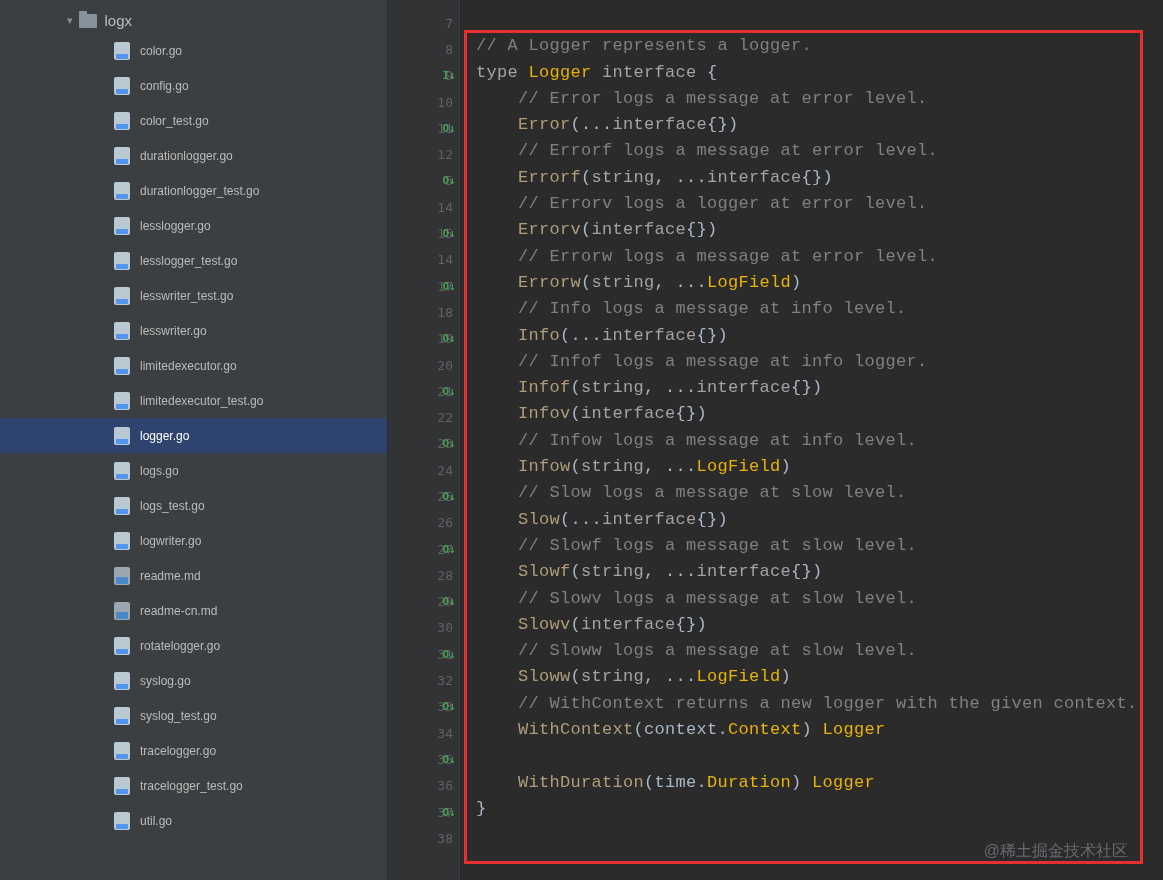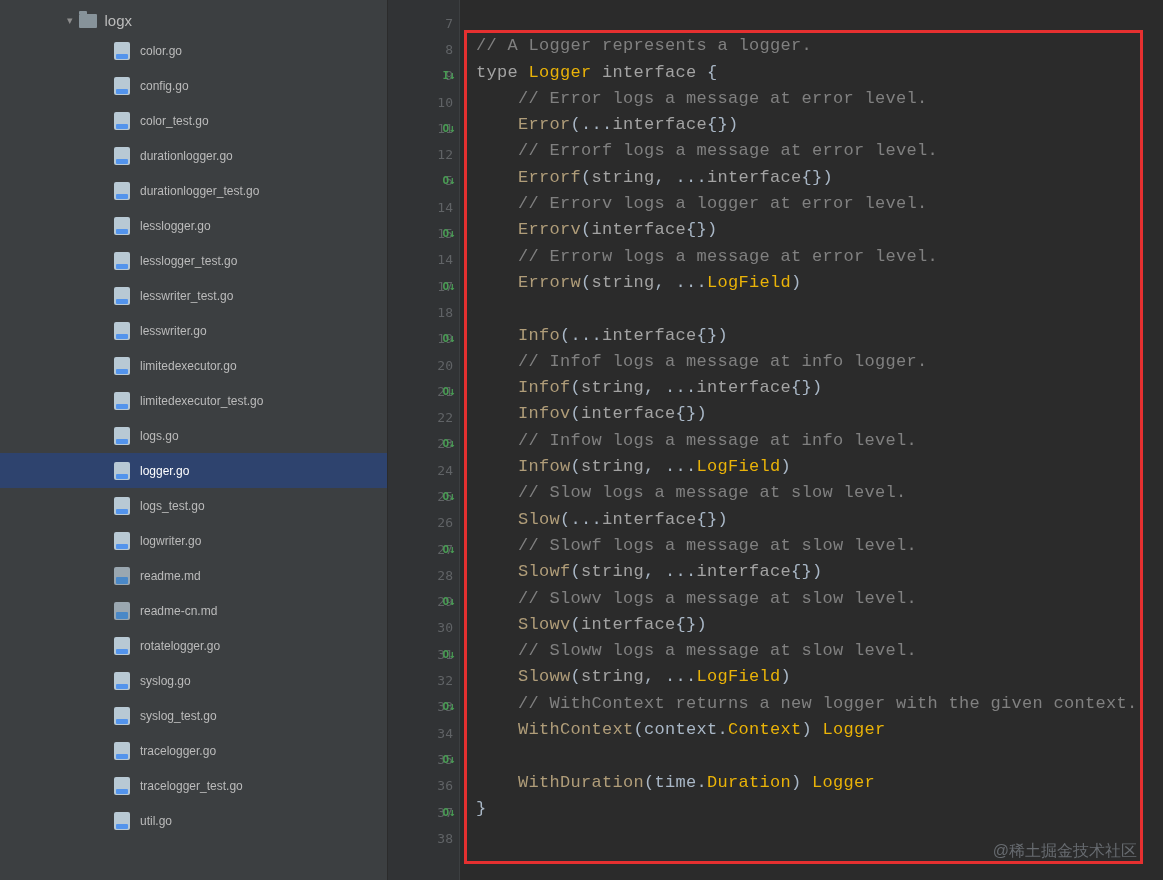--- a/index.html
+++ b/index.html
@@ -121,21 +121,21 @@
     white-space: pre;
     letter-spacing: 0.3px;
     padding-left: 16px;
   }
   .c-comment { color:#808080; }
   .c-kw { color:#a3a3a3; }
   .c-type { color:#eab308; }
   .c-func { color:#b09d79; }
   .c-plain { color:#a9b7c6; }
   .watermark{
-    position:absolute; bottom:18px; right:26px;
+    position:absolute; bottom:18px; right:35px;
     color:#676b70; font-size:16px;
   }
 </style>
 </head>
 <body>
 
 <div class="sidebar">
   <div class="tree-folder">
     <span class="chev">▾</span>
     <span class="folder-ic"></span>
@@ -179,27 +179,27 @@
         <span>lesswriter.go</span>
       </div>
       <div class="tree-item">
         <span class="file-ic "></span>
         <span>limitedexecutor.go</span>
       </div>
       <div class="tree-item">
         <span class="file-ic "></span>
         <span>limitedexecutor_test.go</span>
       </div>
+      <div class="tree-item selected">
+        <span class="file-ic "></span>
+        <span>logger.go</span>
+      </div>
       <div class="tree-item">
         <span class="file-ic "></span>
         <span>logs.go</span>
-      </div>
-      <div class="tree-item selected">
-        <span class="file-ic "></span>
-        <span>logger.go</span>
       </div>
       <div class="tree-item">
         <span class="file-ic "></span>
         <span>logs_test.go</span>
       </div>
       <div class="tree-item">
         <span class="file-ic "></span>
         <span>logwriter.go</span>
       </div>
       <div class="tree-item">
@@ -358,21 +358,21 @@
       <div class="cline"><span class="c-comment">// A Logger represents a logger.</span></div>
       <div class="cline"><span class="c-kw">type </span><span class="c-type">Logger </span><span class="c-kw">interface </span><span class="c-plain">{</span></div>
       <div class="cline"><span class="c-plain">    </span><span class="c-comment">// Error logs a message at error level.</span></div>
       <div class="cline"><span class="c-plain">    </span><span class="c-func">Error</span><span class="c-plain">(...</span><span class="c-kw">interface</span><span class="c-plain">{})</span></div>
       <div class="cline"><span class="c-plain">    </span><span class="c-comment">// Errorf logs a message at error level.</span></div>
       <div class="cline"><span class="c-plain">    </span><span class="c-func">Errorf</span><span class="c-plain">(</span><span class="c-kw">string</span><span class="c-plain">, ...</span><span class="c-kw">interface</span><span class="c-plain">{})</span></div>
       <div class="cline"><span class="c-plain">    </span><span class="c-comment">// Errorv logs a logger at error level.</span></div>
       <div class="cline"><span class="c-plain">    </span><span class="c-func">Errorv</span><span class="c-plain">(</span><span class="c-kw">interface</span><span class="c-plain">{})</span></div>
       <div class="cline"><span class="c-plain">    </span><span class="c-comment">// Errorw logs a message at error level.</span></div>
       <div class="cline"><span class="c-plain">    </span><span class="c-func">Errorw</span><span class="c-plain">(</span><span class="c-kw">string</span><span class="c-plain">, ...</span><span class="c-type">LogField</span><span class="c-plain">)</span></div>
-      <div class="cline"><span class="c-plain">    </span></div>
+      <div class="cline"><span class="c-plain">    </span><span class="c-comment">// Info logs a message at info level.</span></div>
       <div class="cline"><span class="c-plain">    </span><span class="c-func">Info</span><span class="c-plain">(...</span><span class="c-kw">interface</span><span class="c-plain">{})</span></div>
       <div class="cline"><span class="c-plain">    </span><span class="c-comment">// Infof logs a message at info logger.</span></div>
       <div class="cline"><span class="c-plain">    </span><span class="c-func">Infof</span><span class="c-plain">(</span><span class="c-kw">string</span><span class="c-plain">, ...</span><span class="c-kw">interface</span><span class="c-plain">{})</span></div>
       <div class="cline"><span class="c-plain">    </span><span class="c-func">Infov</span><span class="c-plain">(</span><span class="c-kw">interface</span><span class="c-plain">{})</span></div>
       <div class="cline"><span class="c-plain">    </span><span class="c-comment">// Infow logs a message at info level.</span></div>
       <div class="cline"><span class="c-plain">    </span><span class="c-func">Infow</span><span class="c-plain">(</span><span class="c-kw">string</span><span class="c-plain">, ...</span><span class="c-type">LogField</span><span class="c-plain">)</span></div>
       <div class="cline"><span class="c-plain">    </span><span class="c-comment">// Slow logs a message at slow level.</span></div>
       <div class="cline"><span class="c-plain">    </span><span class="c-func">Slow</span><span class="c-plain">(...</span><span class="c-kw">interface</span><span class="c-plain">{})</span></div>
       <div class="cline"><span class="c-plain">    </span><span class="c-comment">// Slowf logs a message at slow level.</span></div>
       <div class="cline"><span class="c-plain">    </span><span class="c-func">Slowf</span><span class="c-plain">(</span><span class="c-kw">string</span><span class="c-plain">, ...</span><span class="c-kw">interface</span><span class="c-plain">{})</span></div>

